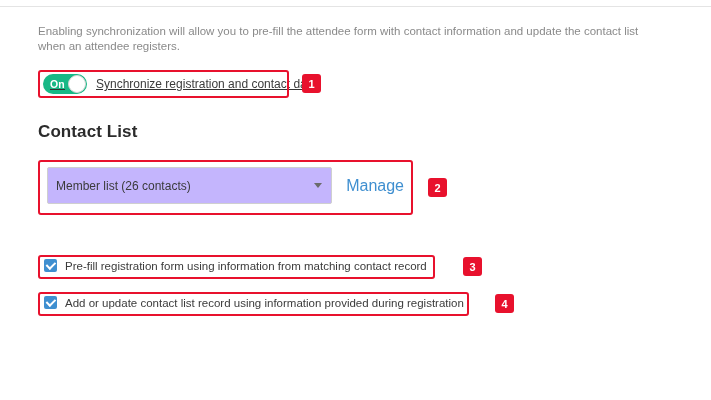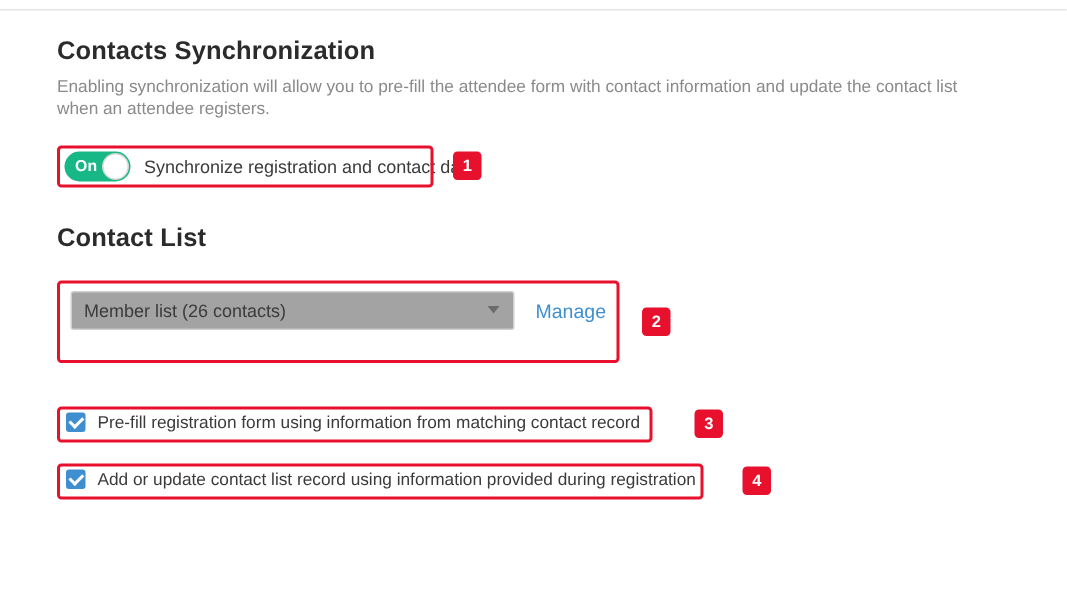--- a/index.html
+++ b/index.html
@@ -50,20 +50,21 @@
     max-width: 625px;
   }
   .block-sync {
     margin-top: 0;
   }
   
   .toggle-row-wrap {
     position: relative;
     margin-top: 16px;
     display: inline-block;
+    text-decoration: underline;
   }
   .toggle-row {
     display: flex;
     align-items: center;
     gap: 9px;
     padding: 4px 7px 4px 5px;
     box-sizing: border-box;
   }
   .toggle {
     position: relative;
@@ -148,23 +149,23 @@
     font-size: 9.5px;
   }
   .field-row {
     display: flex;
     align-items: center;
     gap: 14px;
   }
   .select {
     position: relative;
     width: 310px;
-    height: 26px;
+    height: 37px;
     border: 1px solid #cfcfcf;
-    background: #a3a3a3;
+    background: #c4b5fd;
     border-radius: 2px;
     display: flex;
     align-items: center;
     box-sizing: border-box;
   }
   .select .value {
     font-size: 12px;
     color: #3b3b3b;
     padding-left: 8px;
   }
@@ -173,21 +174,21 @@
     right: 9px;
     top: 50%;
     transform: translateY(-60%);
     width: 0;
     height: 0;
     border-left: 4px solid transparent;
     border-right: 4px solid transparent;
     border-top: 5px solid #6b6b6b;
   }
   .manage-link {
-    font-size: 13px;
+    font-size: 16px;
     color: #3f8fd0;
     text-decoration: none;
     cursor: pointer;
   }
   
   .block-options {
     margin-top: 42px;
   }
   .option-wrap {
     position: relative;
@@ -229,21 +230,20 @@
 </head>
 <body>
 
 <div class="page">
 
   <div class="top-rule"></div>
 
   <div class="content">
 
     <div class="block-sync">
-      <h2 class="section-title">Contacts Synchronization</h2>
       <p class="section-desc">Enabling synchronization will allow you to pre-fill the attendee form with contact information and update the contact list when an attendee registers.</p>
 
       <div class="toggle-row-wrap">
         <div class="toggle-row">
           <div class="toggle">
             <span class="on-label">On</span>
             <span class="knob"></span>
           </div>
           <span class="toggle-label">Synchronize registration and contact data</span>
         </div>

